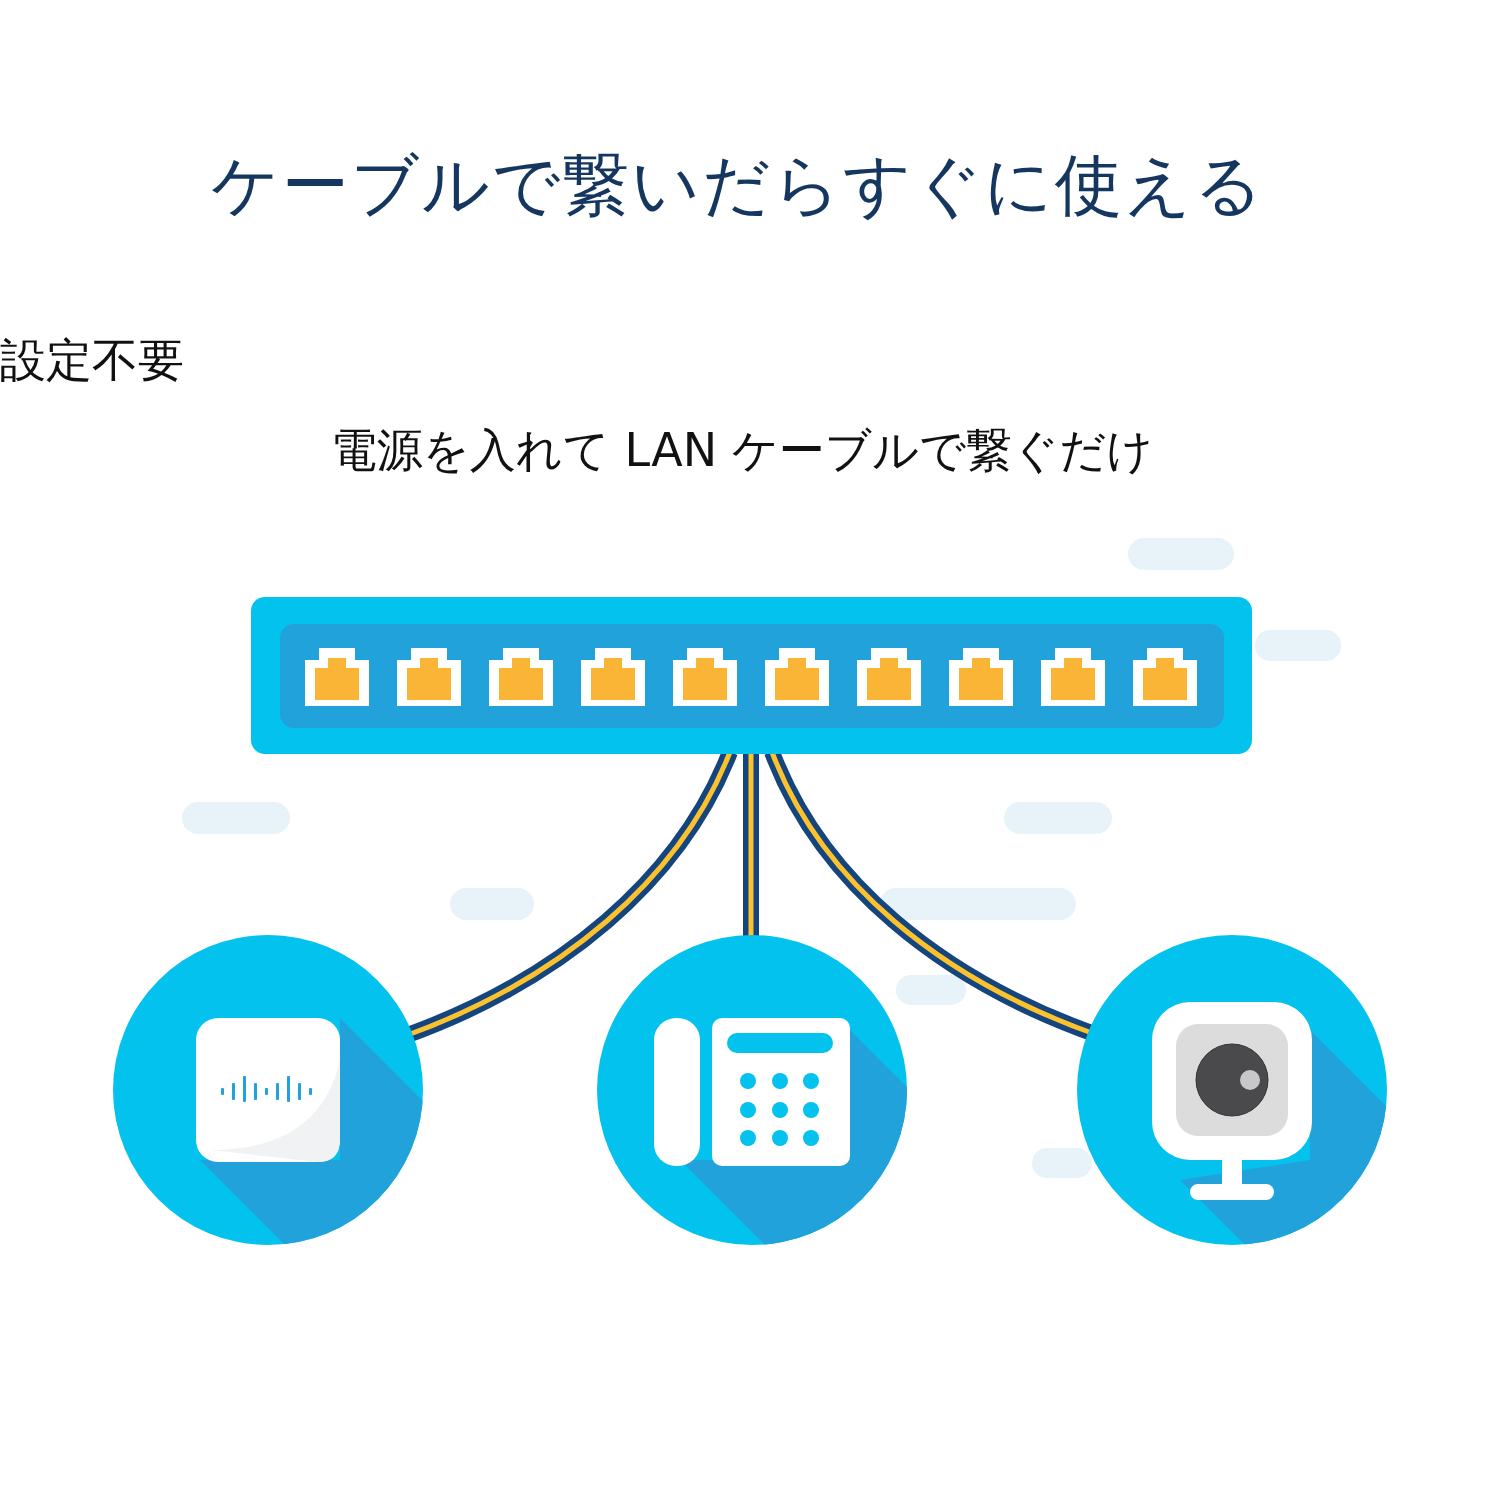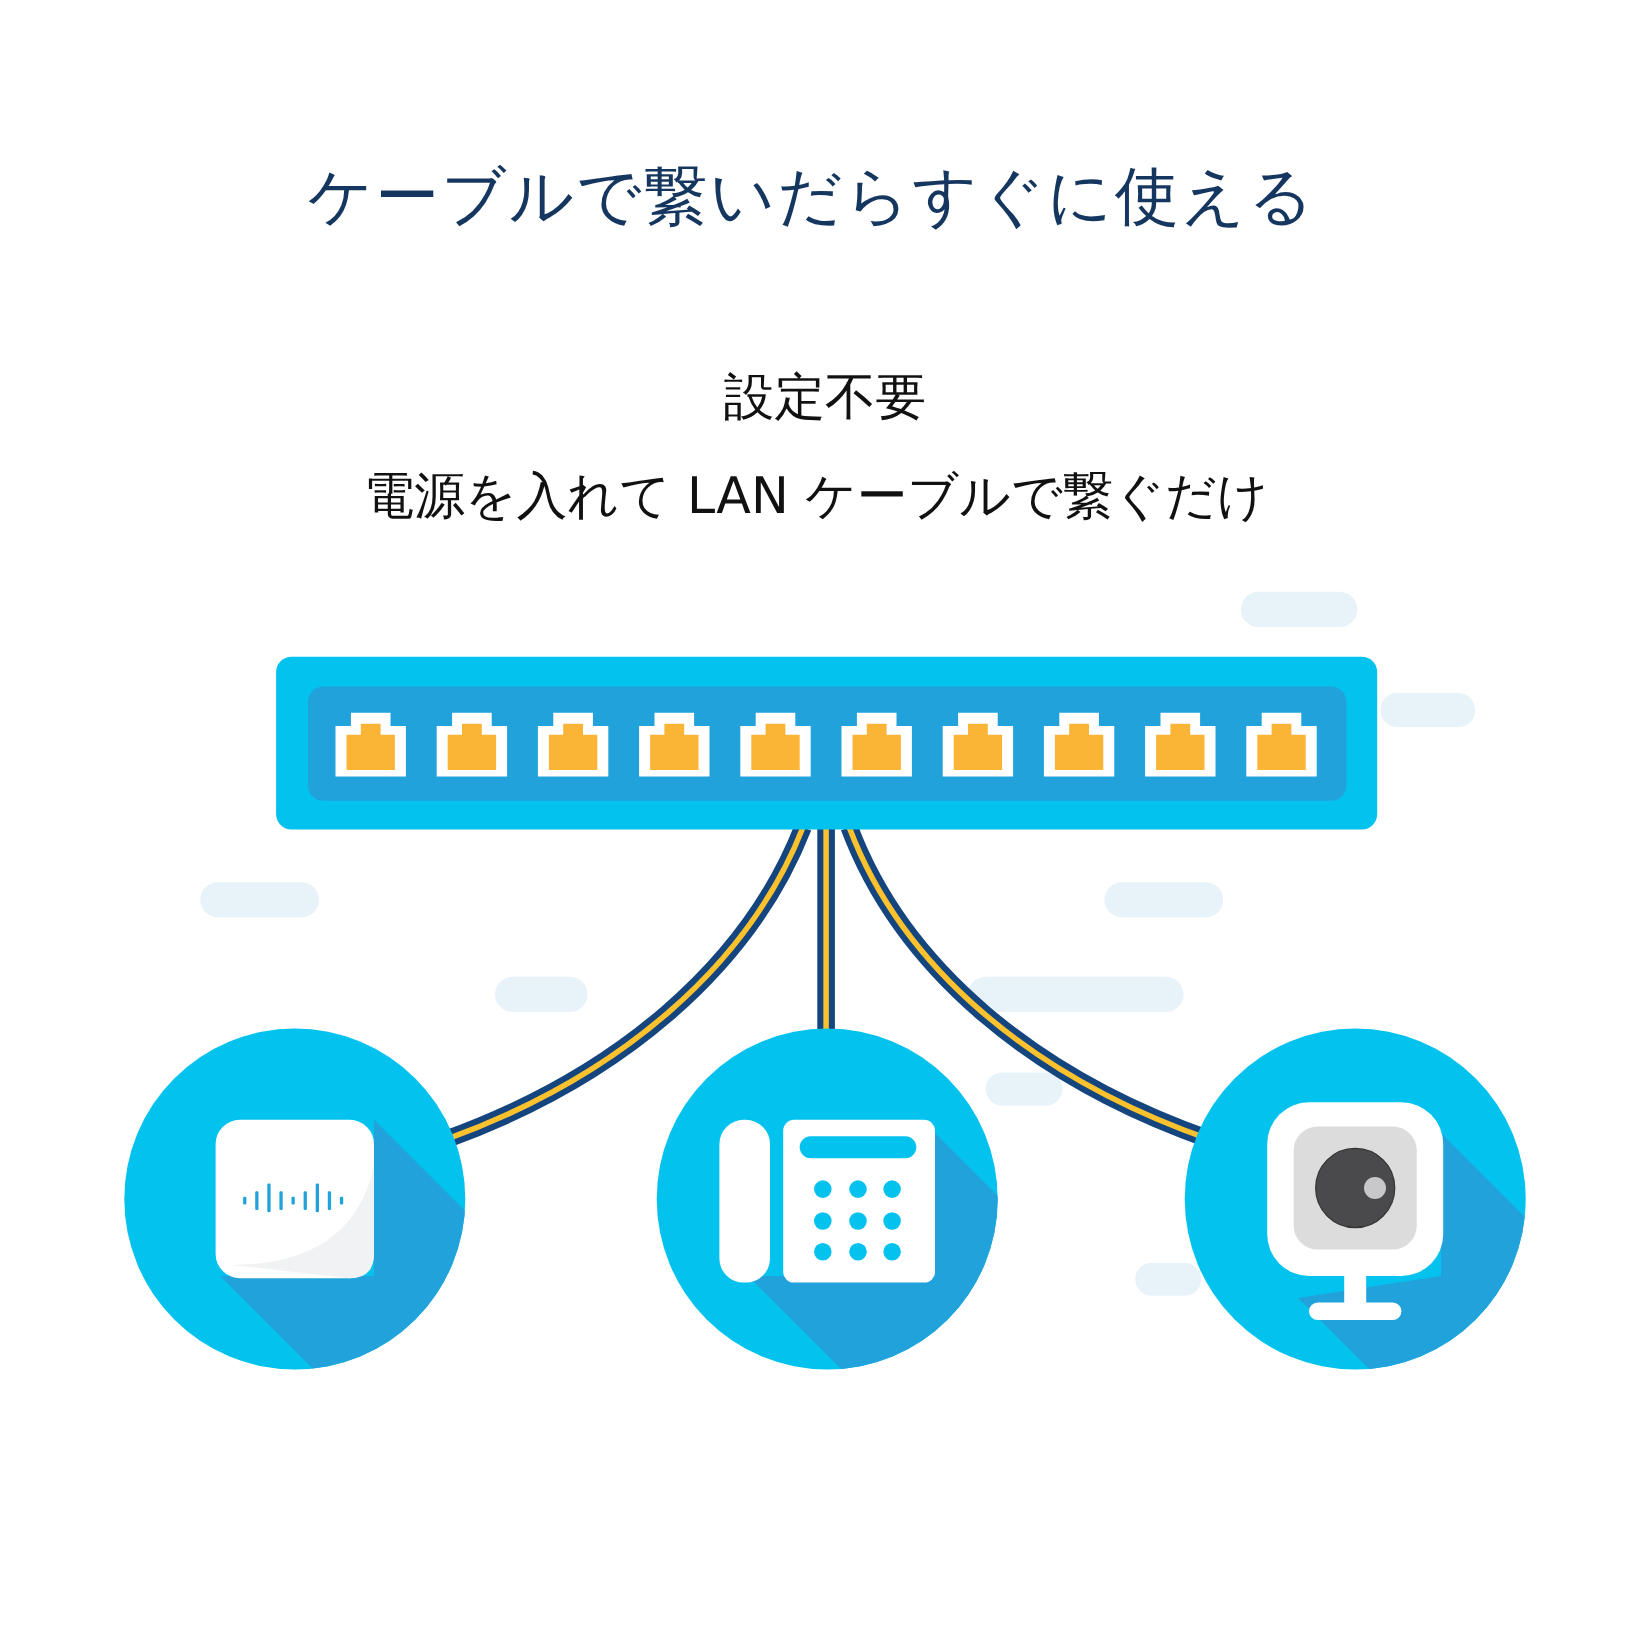--- a/index.html
+++ b/index.html
@@ -1,18 +1,18 @@
 <!DOCTYPE html>
 <html><head>
 <meta charset="utf-8">
 <style>
   html, body { margin: 0; padding: 0; background: #ffffff; }
   body { width: 1500px; height: 1500px; position: relative; overflow: hidden; font-family: "DejaVu Sans", "Liberation Sans", sans-serif; }
-  .title { position: absolute; left: 0; top: 140px; width: 1476px; text-align: center; font-size: 58px; color: #14365f; letter-spacing: 2px; font-weight: 300; }
-  .sub1 { position: absolute; left: 0; top: 330px; width: 1500px; text-align: center; font-size: 46px; color: #111; }
+  .title { position: absolute; left: 0; top: 140px; width: 1476px; text-align: center; font-size: 67px; color: #14365f; letter-spacing: 2px; font-weight: 300; }
+  .sub1 { position: absolute; left: 0; top: 330px; width: 1500px; text-align: left; font-size: 46px; color: #111; }
   .sub2 { position: absolute; left: 0; top: 420px; width: 1484px; text-align: center; font-size: 46px; color: #111; }
   svg.art { position: absolute; left: 0; top: 0; }
 </style>
 </head>
 <body>
 
 <div class="title">ケーブルで繋いだらすぐに使える</div>
 <div class="sub1">設定不要</div>
 <div class="sub2">電源を入れて LAN ケーブルで繋ぐだけ</div>
 

